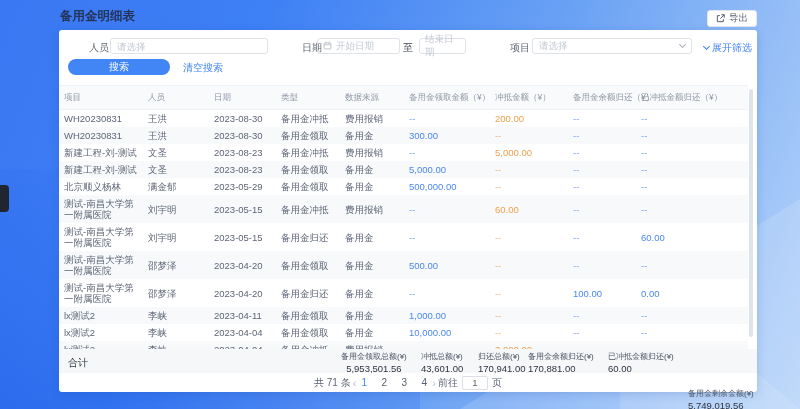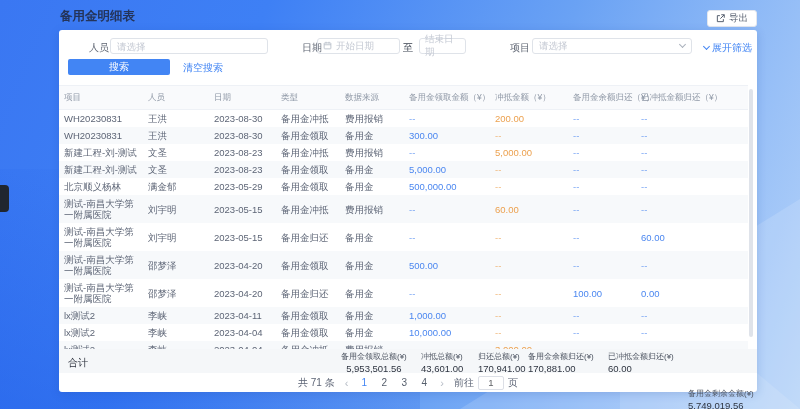--- a/index.html
+++ b/index.html
@@ -43,21 +43,21 @@
   .date-sep { position:absolute; left:344px; top:11px; font-size:10px; color:#3a4250; }
   .select-box { position:absolute; left:473px; top:8px; width:160px; height:16px; border:1px solid #dfe3e9;
     border-radius:3px; display:flex; align-items:center; justify-content:space-between;
     padding:0 6px; font-size:9.5px; color:#c3c8d2; cursor:pointer; }
   .chev { width:5px; height:5px; border-right:1px solid #aab1bc; border-bottom:1px solid #aab1bc;
     transform:rotate(45deg); margin-top:-3px; flex:none; }
   .expand-link { position:absolute; left:645px; top:11px; display:flex; align-items:center; gap:3px;
     font-size:10px; color:#4285f4; cursor:pointer; }
   .expand-link .chev { border-color:#4285f4; }
   .search-btn { position:absolute; left:9px; top:29px; width:102px; height:16px; background:#4285f4;
-    border:none; border-radius:2px; color:#fff; font-size:10px; line-height:16px; text-align:center;
+    border:none; border-radius:8px; color:#fff; font-size:10px; line-height:16px; text-align:center;
     cursor:pointer; font-family:"Liberation Sans",sans-serif; }
   .clear-link { position:absolute; left:124px; top:31px; font-size:10px; color:#4285f4; cursor:pointer; }
 
   
   .table-wrap { flex:1; position:relative; overflow:hidden; }
   table { border-collapse:collapse; table-layout:fixed; width:689px; margin-left:0; }
   col.c0{width:84px;} col.c1{width:66px;} col.c2{width:67px;} col.c3{width:64px;} col.c4{width:64px;}
   col.c5{width:86px;} col.c6{width:78px;} col.c7{width:68px;} col.c8{width:112px;}
   thead tr { background:#f9fafc; border-top:1px solid #eef1f6; border-bottom:1px solid #eef1f6; }
   th { font-size:8.5px; font-weight:normal; color:#8e97a5; text-align:left; padding:6px 5px 5px 5px;
@@ -73,21 +73,21 @@
 
   
   .summary { position:relative; flex:none; height:24px; background:#f5f7f9; }
   .sum-label { position:absolute; left:9px; top:7px; font-size:10px; color:#303540; }
   .stat { position:absolute; top:2px; white-space:nowrap; }
   .stat .s-lab { font-size:8px; color:#4c5360; }
   .stat .s-val { font-size:9.5px; color:#2e3440; margin-top:1px; }
 
   
   .pagination { flex:none; height:19px; display:flex; align-items:center; justify-content:center;
-    gap:8px; font-size:10px; color:#5d6576; }
+    font-size:10px; color:#5d6576; }
   .pg-arrow { color:#b6bcc6; font-size:11px; line-height:10px; cursor:pointer; padding:0 2px; }
   .pg-num { min-width:12px; text-align:center; cursor:pointer; color:#555e6c; }
   .pg-num.active { color:#4285f4; }
   .goto-wrap { display:flex; align-items:center; gap:4px; }
   .goto-input { width:26px; height:14px; border:1px solid #dcdfe6; border-radius:2px; text-align:center;
     font-size:9.5px; color:#606266; outline:none; font-family:"Liberation Sans",sans-serif; }
 </style>
 </head>
 <body>
 

